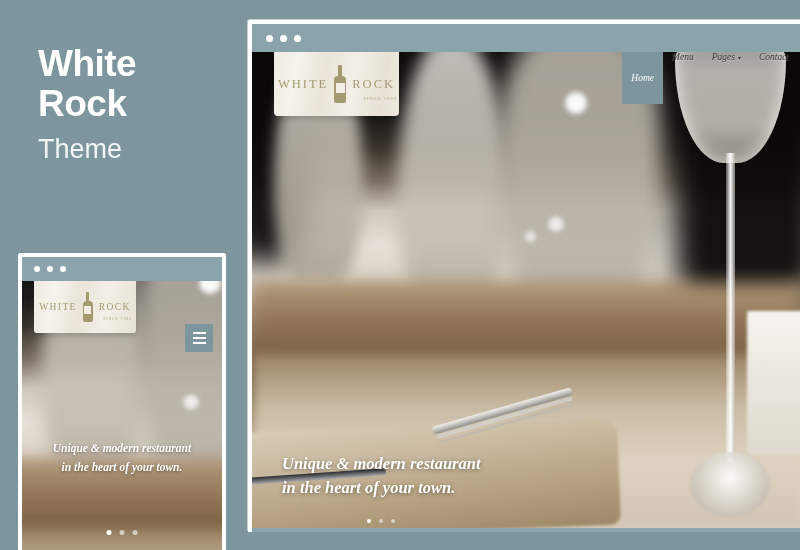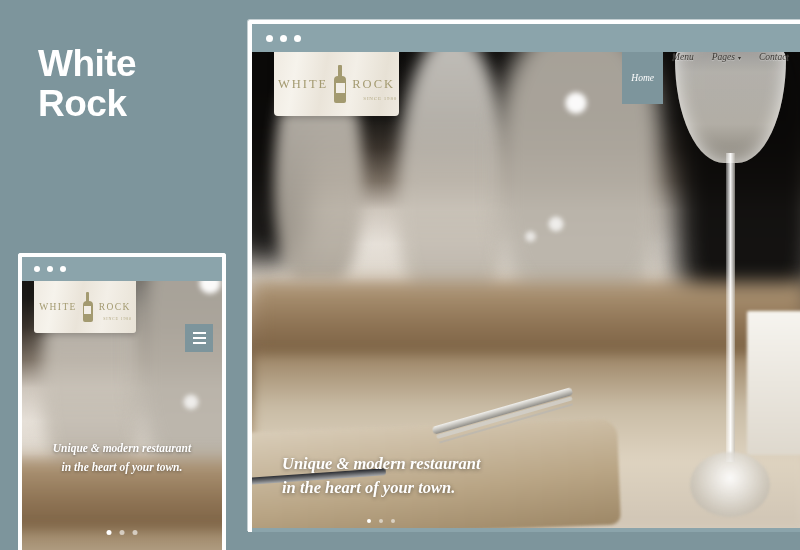--- a/index.html
+++ b/index.html
@@ -292,20 +292,21 @@
   .m-dots i.on { background:#ffffff; }
 </style>
 </head>
 <body>
 
 <div class="promo">
   <div class="promo-title">
     <div>White</div>
     <div>Rock</div>
   </div>
+  <div class="promo-sub">Theme</div>
 </div>
 
 <div class="win" id="desktop-window">
 
   <div class="titlebar">
     <div class="dots">
       <span class="dot"></span>
       <span class="dot"></span>
       <span class="dot"></span>
     </div>

